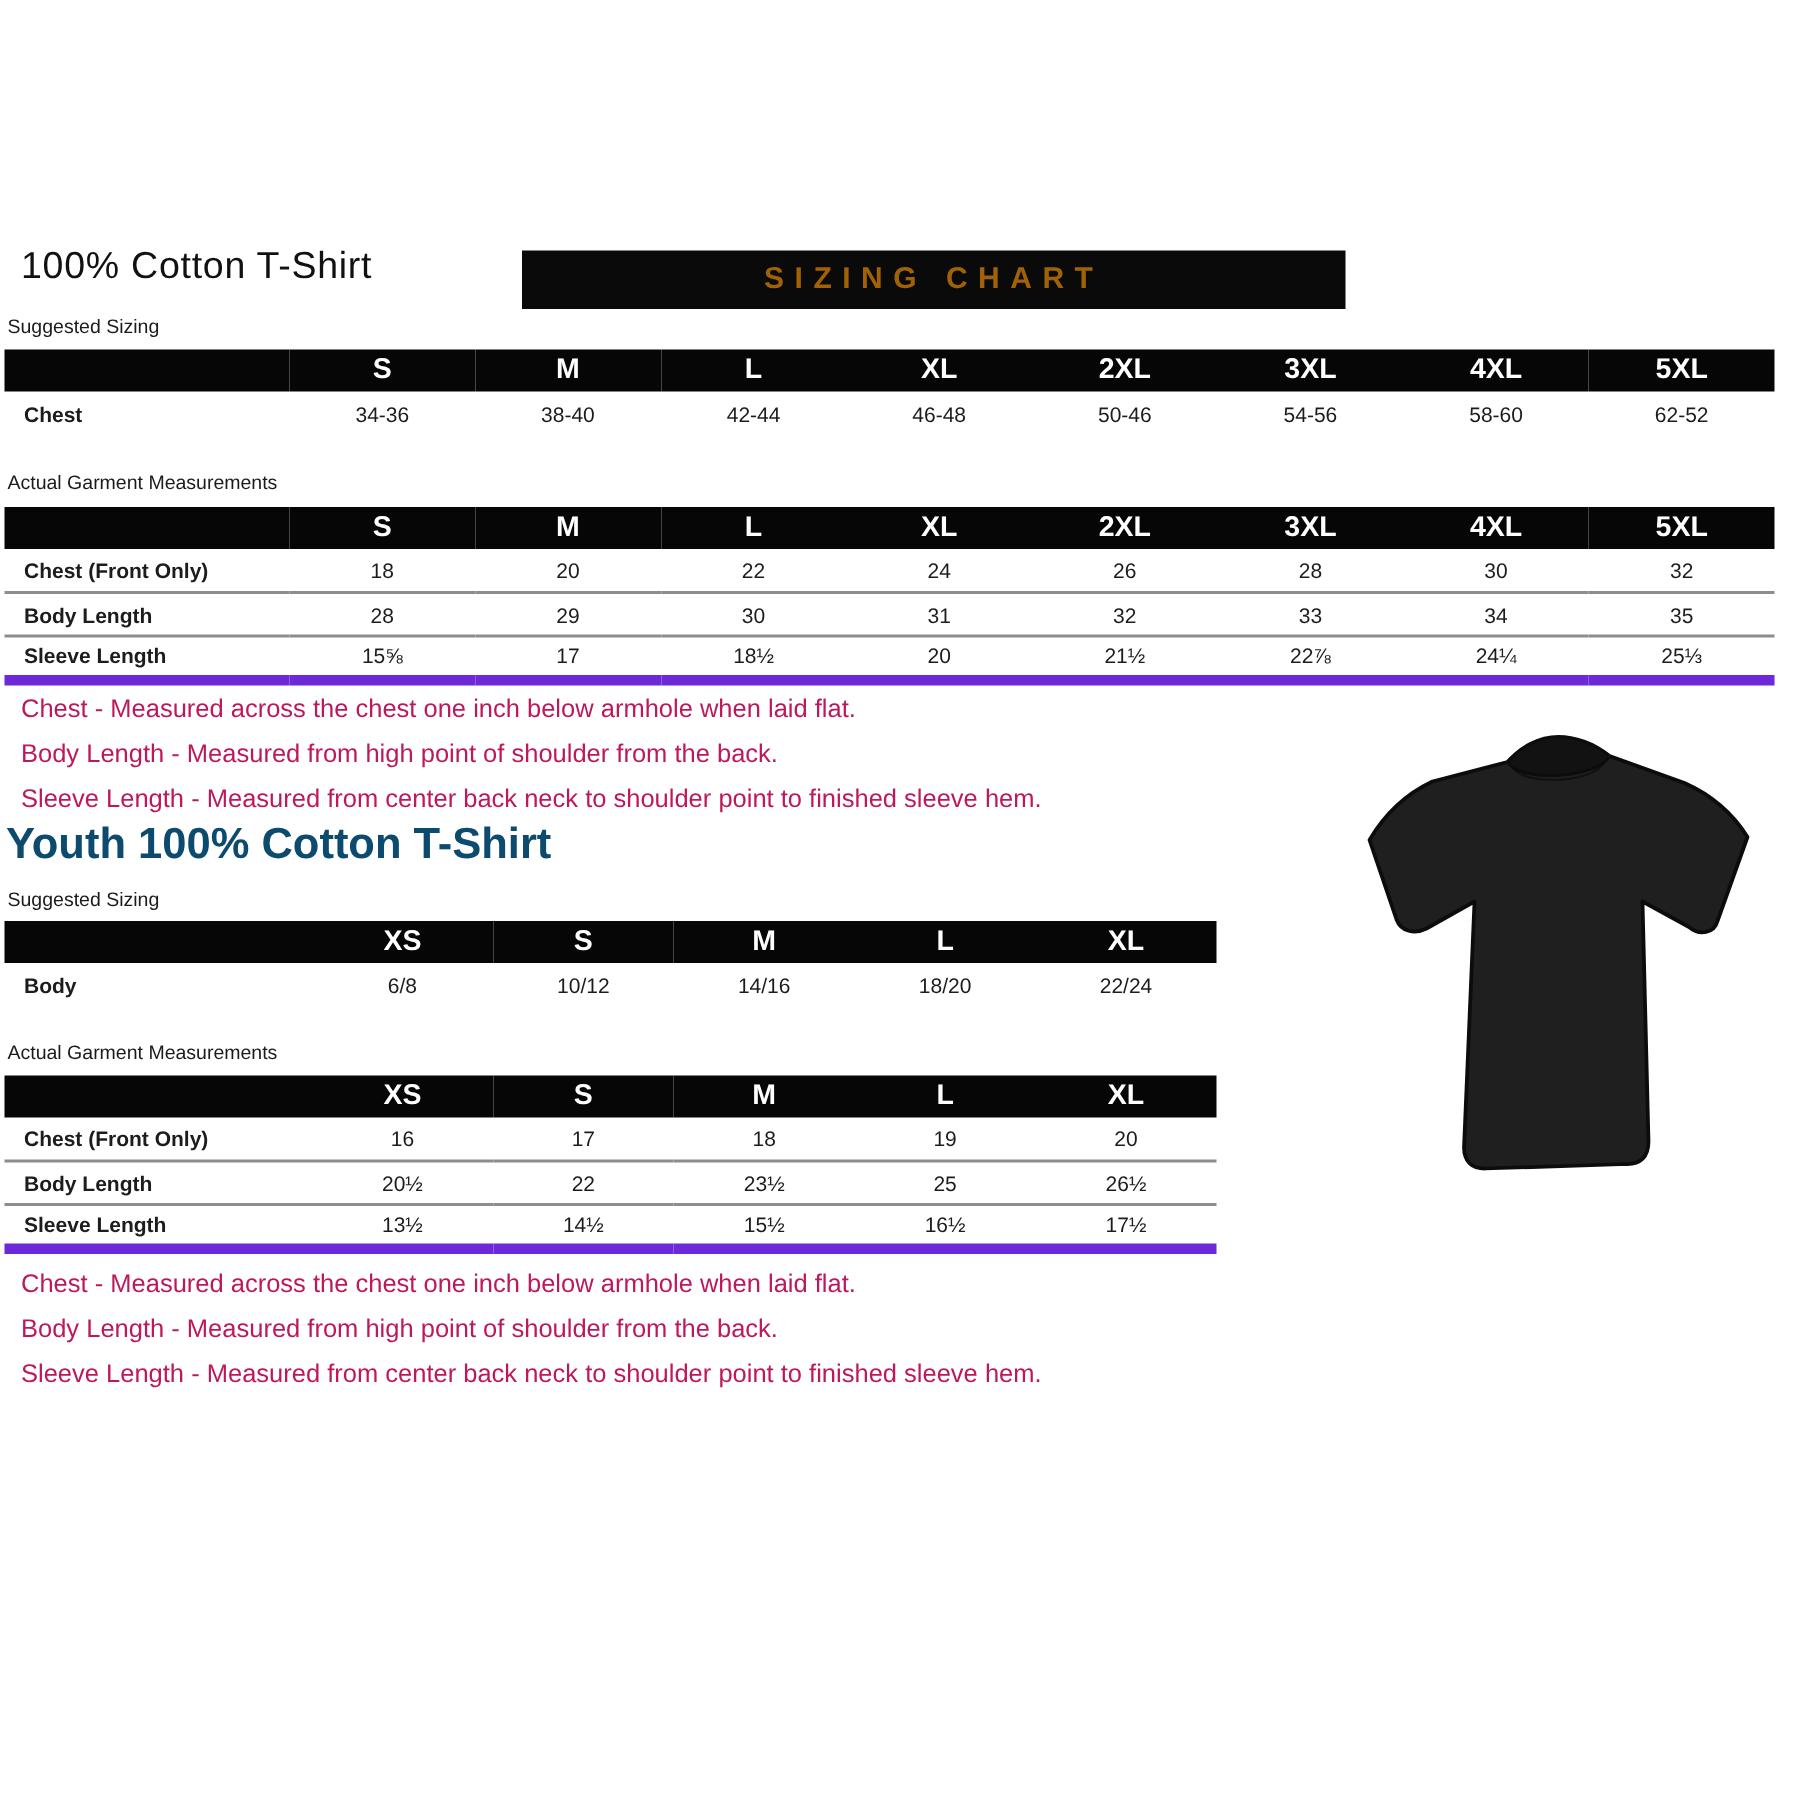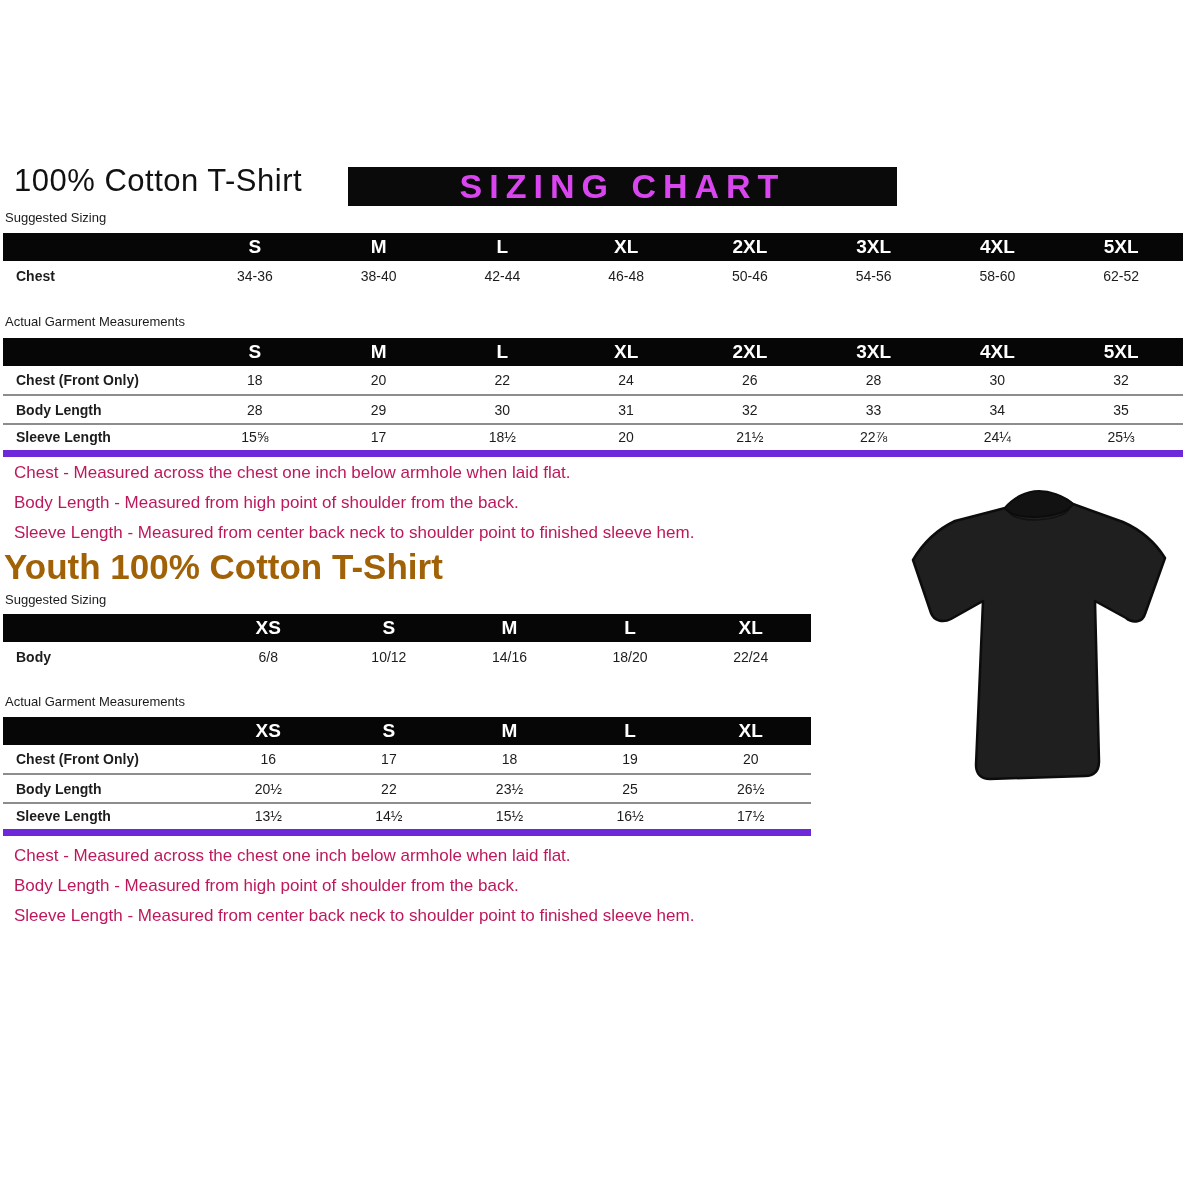--- a/index.html
+++ b/index.html
@@ -1,26 +1,26 @@
 <!DOCTYPE html>
 <html><head>
 <meta charset="utf-8">
 <style>
   * { margin:0; padding:0; box-sizing:border-box; }
   body { background:#fff; font-family:"Liberation Sans", sans-serif; }
   .canvas { position:relative; width:1200px; height:1200px; background:#ffffff; overflow:hidden; color:#161616; }
 
   .abs { position:absolute; }
 
-  .page-title { left:14px; top:163px; font-size:31px; letter-spacing:0.5px; color:#111; }
-  .banner { left:348px; top:167px; width:549px; height:39px; background:#0a0a0a; color:#d946ef;
+  .page-title { left:14px; top:163px; font-size:25px; letter-spacing:0.5px; color:#111; }
+  .banner { left:348px; top:167px; width:549px; height:39px; background:#0a0a0a; color:#a16207;
             display:flex; align-items:center; justify-content:center;
-            font-weight:bold; font-size:34px; letter-spacing:7px; }
+            font-weight:bold; font-size:20px; letter-spacing:7px; }
   .section-label { font-size:13px; color:#1b1b1b; }
-  .youth-title { left:4px; top:547px; font-size:35px; font-weight:bold; color:#a16207; }
+  .youth-title { left:4px; top:547px; font-size:29px; font-weight:bold; color:#0c4a6e; }
 
   .tbl table { border-collapse:collapse; table-layout:fixed; }
   .tbl th { background:#060606; color:#ffffff; font-size:19px; font-weight:bold; text-align:center; padding:3px 0; height:27px; }
   .tbl td { font-size:14px; color:#1c1c1c; text-align:center; padding:2px 0; height:29px; }
   .tbl td.row-label { text-align:left; padding-left:13px; }
   .tbl .lbl { font-weight:bold; }
   .tbl .sfx { font-weight:bold; }
   .tbl tbody tr + tr td { border-top:2px solid #8d8d8d; }
   .tbl.measure tbody tr:last-child td { border-bottom:7px solid #6d28d9; }
 

